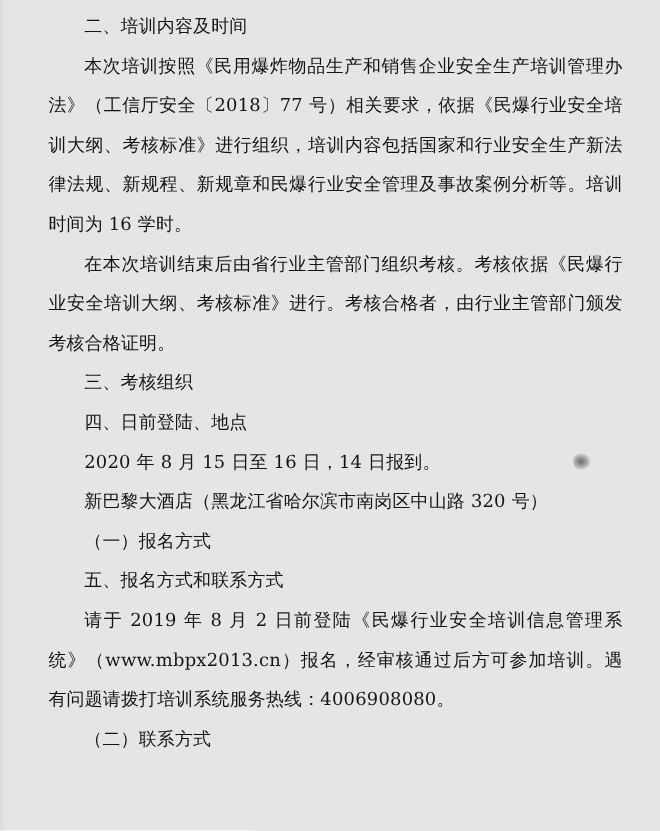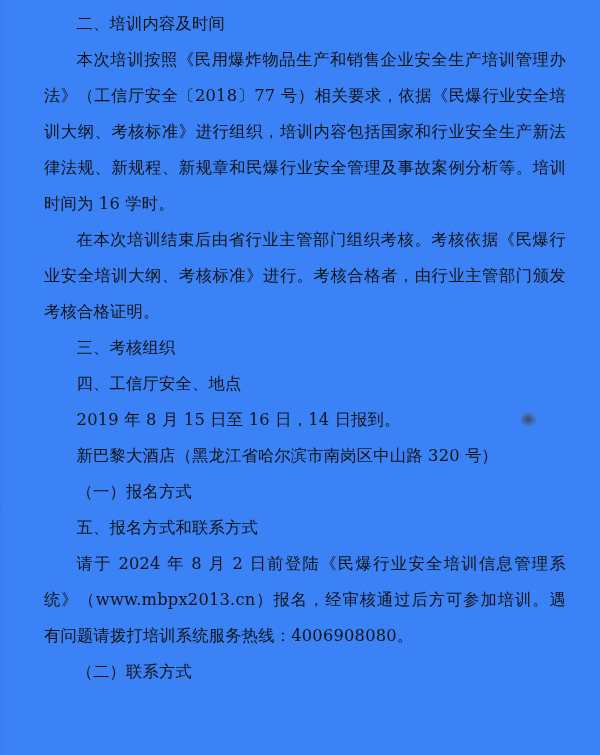--- a/index.html
+++ b/index.html
@@ -11,21 +11,21 @@
     width: 600px;
     height: 755px;
     overflow: hidden;
     font-family: "DejaVu Serif", "Liberation Serif", serif;
     color: #141414;
   }
   .page {
     position: relative;
     width: 600px;
     height: 755px;
-    background: #3b82f6;
+    background: #e5e5e5;
     padding: 0;
     box-sizing: border-box;
   }
   .content {
     padding: 6px 34px 0 44px;
   }
   .para {
     font-size: 16.3px;
     line-height: 36px;
     letter-spacing: 0.2px;
@@ -70,32 +70,32 @@
   <div class="content">
 
     <p class="para heading">二、培训内容及时间</p>
 
     <p class="para indent2">本次培训按照《民用爆炸物品生产和销售企业安全生产培训管理办法》（工信厅安全〔2018〕77 号）相关要求，依据《民爆行业安全培训大纲、考核标准》进行组织，培训内容包括国家和行业安全生产新法律法规、新规程、新规章和民爆行业安全管理及事故案例分析等。培训时间为 16 学时。</p>
 
     <p class="para indent2">在本次培训结束后由省行业主管部门组织考核。考核依据《民爆行业安全培训大纲、考核标准》进行。考核合格者，由行业主管部门颁发考核合格证明。</p>
 
     <p class="para heading">三、考核组织</p>
 
-    <p class="para heading">四、工信厅安全、地点</p>
+    <p class="para heading">四、日前登陆、地点</p>
 
 
-    <p class="para heading">2019 年 8 月 15 日至 16 日，14 日报到。</p>
+    <p class="para heading">2020 年 8 月 15 日至 16 日，14 日报到。</p>
 
 
     <p class="para heading">新巴黎大酒店（黑龙江省哈尔滨市南岗区中山路 320 号）</p>
 
     <p class="para heading">（一）报名方式</p>
 
     <p class="para heading">五、报名方式和联系方式</p>
 
-    <p class="para indent2">请于 2024 年 8 月 2 日前登陆《民爆行业安全培训信息管理系统》（www.mbpx2013.cn）报名，经审核通过后方可参加培训。遇有问题请拨打培训系统服务热线：4006908080。</p>
+    <p class="para indent2">请于 2019 年 8 月 2 日前登陆《民爆行业安全培训信息管理系统》（www.mbpx2013.cn）报名，经审核通过后方可参加培训。遇有问题请拨打培训系统服务热线：4006908080。</p>
 
     <p class="para heading">（二）联系方式</p>
 
   </div>
 
   <div class="smudge"></div>
 </div>
 
 </body></html>

